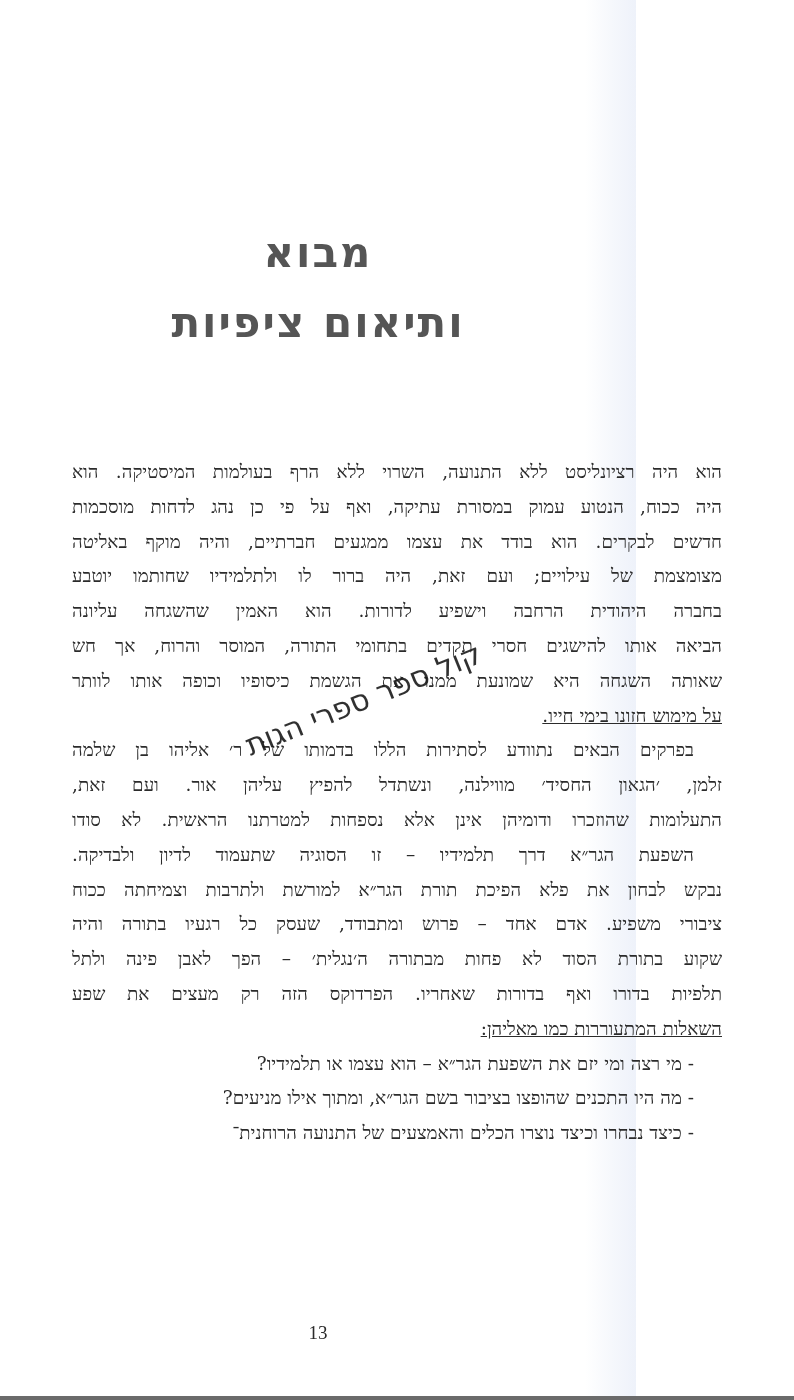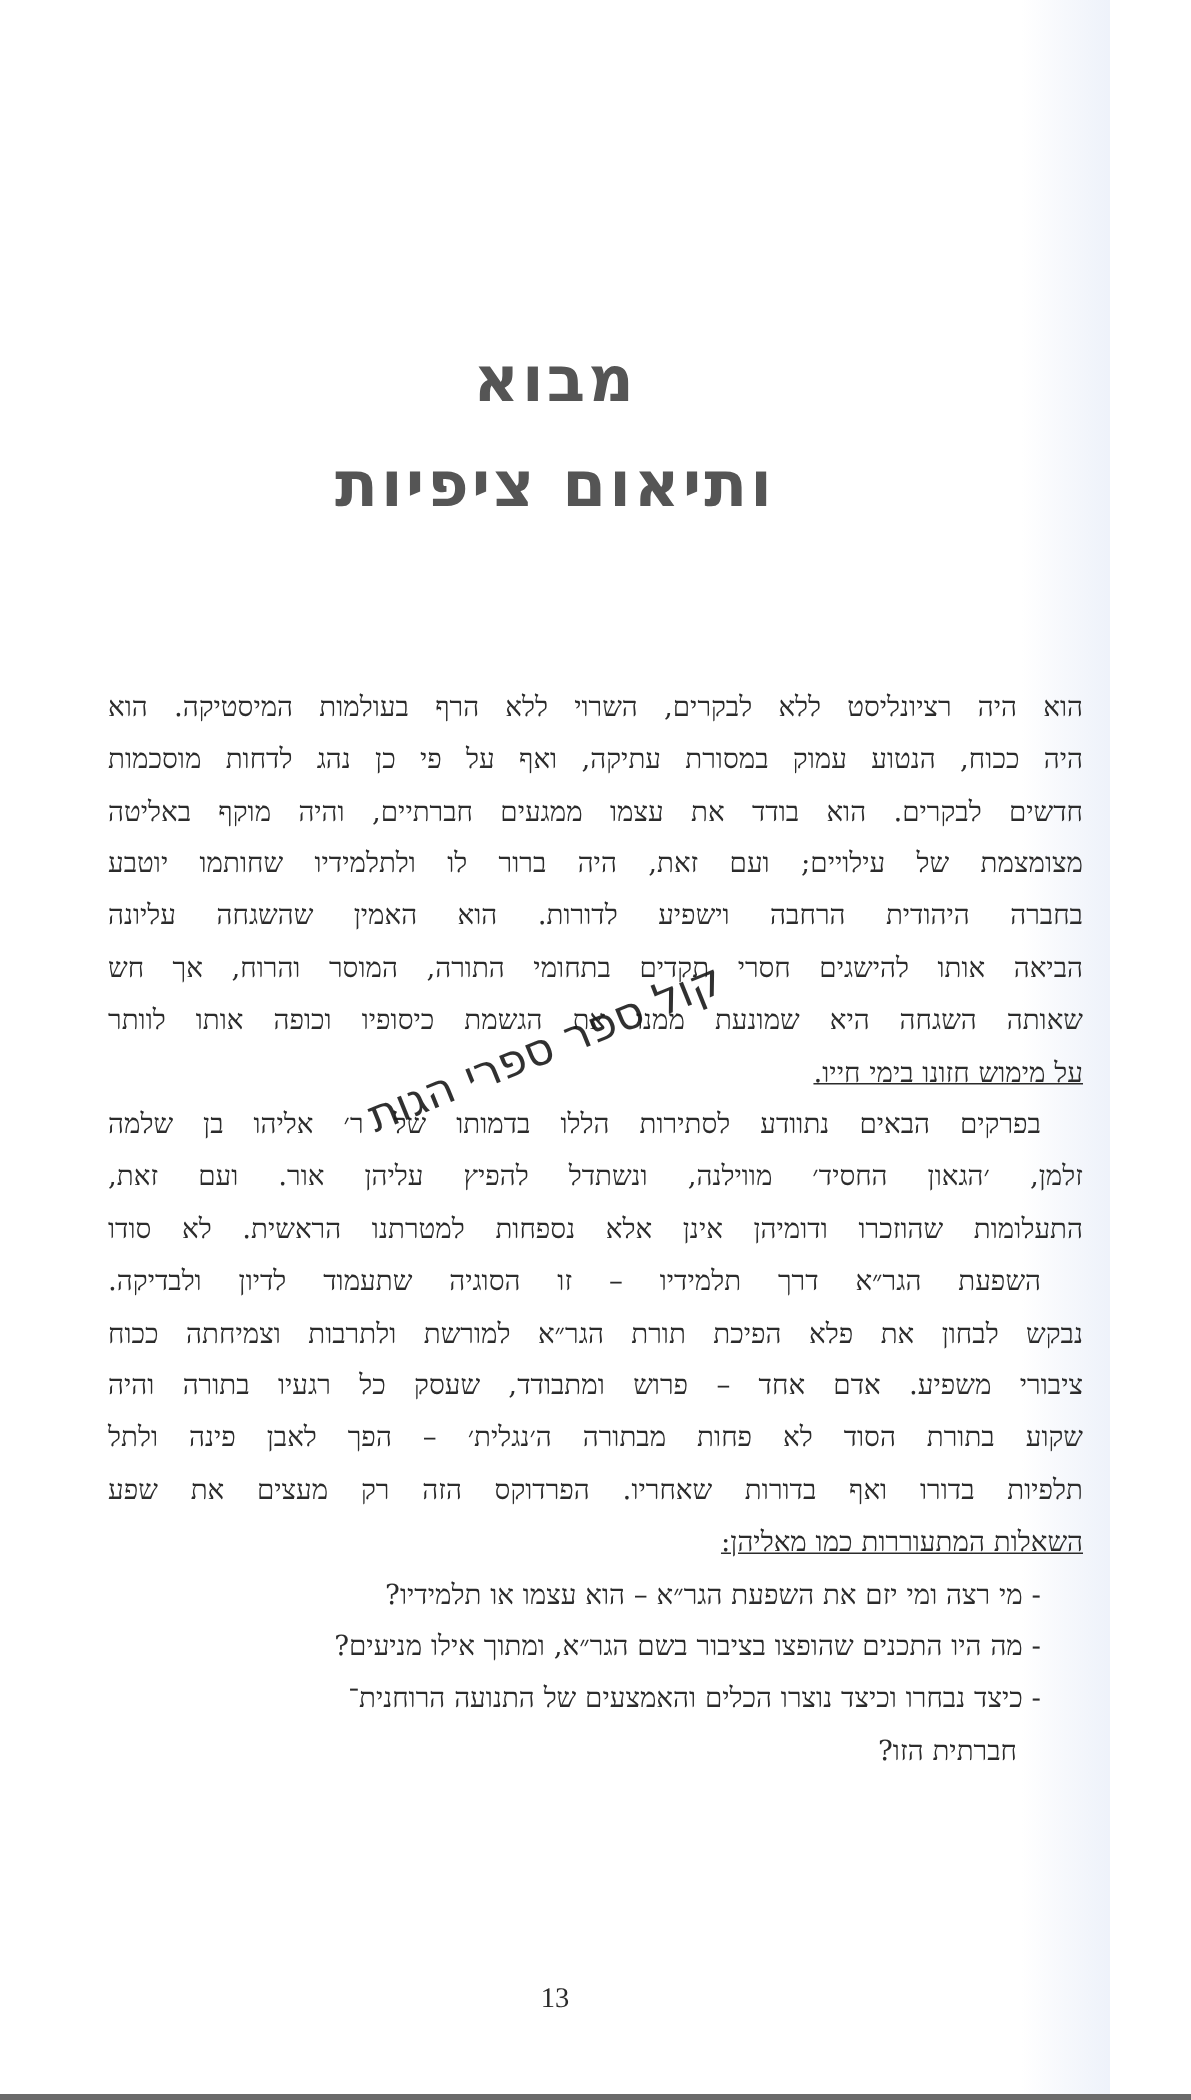--- a/index.html
+++ b/index.html
@@ -11,21 +11,21 @@
       height: 1400px;
       background: #ffffff;
       position: relative;
       overflow: hidden;
       font-family: "DejaVu Serif", "Liberation Serif", serif;
       color: #2a2a2a;
     }
     .page {
       position: absolute;
       left: 0; top: 0;
-      width: 740px;
+      width: 636px;
       height: 1396px;
       background: linear-gradient(to right, #ffffff 0%, #ffffff 92%, #f6f8fc 96%, #eef2fa 100%);
     }
     .bottom-edge {
       position: absolute;
       left: 0; right: 0;
       bottom: 0;
       height: 4px;
       background: #6b6b6b;
     }
@@ -105,21 +105,21 @@
 
 <div class="page">
 
   <div class="title-block">
     <span class="title-line">מבוא</span>
     <span class="title-line">ותיאום ציפיות</span>
   </div>
 
   <div class="body-text">
 
-    <span class="line">הוא היה רציונליסט ללא לבקרים, השרוי ללא הרף בעולמות המיסטיקה. הוא</span>
+    <span class="line">הוא היה רציונליסט ללא התנועה, השרוי ללא הרף בעולמות המיסטיקה. הוא</span>
     <span class="line">היה ככוח, הנטוע עמוק במסורת עתיקה, ואף על פי כן נהג לדחות מוסכמות</span>
     <span class="line">חדשים לבקרים. הוא בודד את עצמו ממגעים חברתיים, והיה מוקף באליטה</span>
     <span class="line">מצומצמת של עילויים; ועם זאת, היה ברור לו ולתלמידיו שחותמו יוטבע</span>
     <span class="line">בחברה היהודית הרחבה וישפיע לדורות. הוא האמין שהשגחה עליונה</span>
     <span class="line">הביאה אותו להישגים חסרי תקדים בתחומי התורה, המוסר והרוח, אך חש</span>
     <span class="line">שאותה השגחה היא שמונעת ממנו את הגשמת כיסופיו וכופה אותו לוותר</span>
     <span class="line last">על מימוש חזונו בימי חייו.</span>
 
     <span class="line indent">בפרקים הבאים נתוודע לסתירות הללו בדמותו של ר׳ אליהו בן שלמה</span>
     <span class="line">זלמן, ׳הגאון החסיד׳ מווילנה, ונשתדל להפיץ עליהן אור. ועם זאת,</span>
@@ -128,21 +128,20 @@
     <span class="line indent">השפעת הגר״א דרך תלמידיו – זו הסוגיה שתעמוד לדיון ולבדיקה.</span>
     <span class="line">נבקש לבחון את פלא הפיכת תורת הגר״א למורשת ולתרבות וצמיחתה ככוח</span>
     <span class="line">ציבורי משפיע. אדם אחד – פרוש ומתבודד, שעסק כל רגעיו בתורה והיה</span>
     <span class="line">שקוע בתורת הסוד לא פחות מבתורה ה׳נגלית׳ – הפך לאבן פינה ולתל</span>
     <span class="line">תלפיות בדורו ואף בדורות שאחריו. הפרדוקס הזה רק מעצים את שפע</span>
     <span class="line last">השאלות המתעוררות כמו מאליהן:</span>
 
     <span class="line bullet">- מי רצה ומי יזם את השפעת הגר״א – הוא עצמו או תלמידיו?</span>
     <span class="line bullet">- מה היו התכנים שהופצו בציבור בשם הגר״א, ומתוך אילו מניעים?</span>
     <span class="line bullet">- כיצד נבחרו וכיצד נוצרו הכלים והאמצעים של התנועה הרוחנית־</span>
-    <span class="line bullet-cont">חברתית הזו?</span>
   </div>
 
   <div class="watermark">קול ספר ספרי הגות</div>
 
   <div class="page-number">13</div>
 </div>
 
 <div class="bottom-edge"></div>
 
 </body></html>

